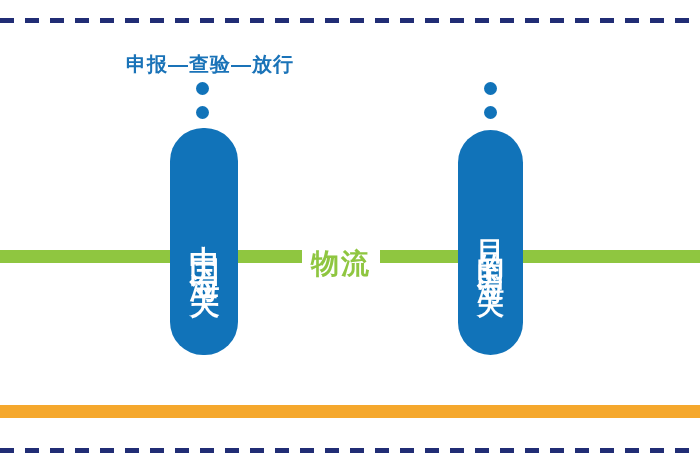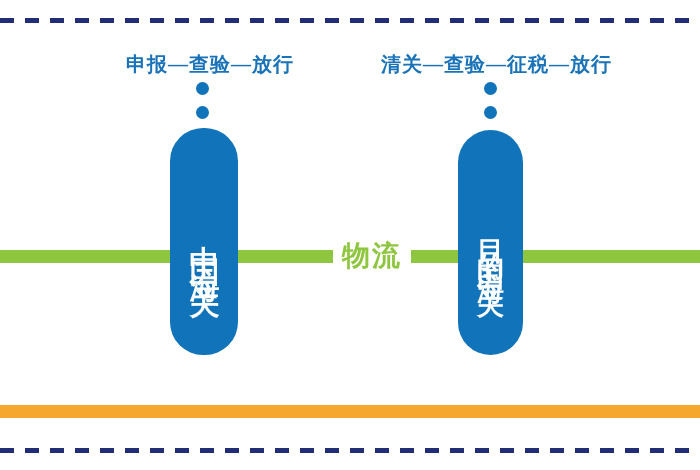--- a/index.html
+++ b/index.html
@@ -2,21 +2,21 @@
 <html><head>
 <meta charset="utf-8">
 <style>
   html, body { margin: 0; padding: 0; background: #ffffff; }
   .canvas {
     position: relative;
     width: 700px;
     height: 470px;
     background: #ffffff;
     overflow: hidden;
-    font-family: Liberation Serif, serif;
+    font-family: Liberation Sans, sans-serif;
     font-weight: bold;
   }
 
   
   .dashed-line {
     position: absolute;
     left: 0;
     width: 700px;
     height: 5px;
     background: repeating-linear-gradient(90deg, #212d75 0 14px, transparent 14px 25px);
@@ -51,29 +51,30 @@
   .dot.r2 { left: 484px; top: 106px; }
 
   
   .flow-line { position: absolute; left: 0; width: 700px; }
   .flow-line.logistics { top: 250px; height: 13px; background: #8fc640; }
   .flow-line.payment   { top: 405px; height: 13px; background: #f5a82d; }
 
   
   .line-label {
     position: absolute;
-    left: 333px;
+    left: 302px;
     width: 78px;
     background: #ffffff;
     display: flex;
     align-items: center;
     justify-content: center;
     font-size: 28px;
     letter-spacing: 2px;
     white-space: nowrap;
+    margin-top: 8px;
   }
   .line-label.logistics { top: 238px; height: 36px; color: #8fc640; }
   .line-label.payment   { top: 393px; height: 35px; color: #f5a82d; }
 
   
   .pill {
     position: absolute;
     background: #1173b9;
     border-radius: 33px;
     display: flex;
@@ -96,21 +97,20 @@
 </style>
 </head>
 <body>
 
 <div class="canvas">
 
   <div class="dashed-line top"></div>
 
   <div class="process-label left">申报—查验—放行</div>
 
-  <div class="process-label right">清关—查验—征税—放行</div>
 
   <span class="dot l1"></span>
   <span class="dot l2"></span>
   <span class="dot r1"></span>
   <span class="dot r2"></span>
 
   <div class="flow-line logistics"></div>
   <div class="line-label logistics layer2">物流</div>
 
   <div class="flow-line payment"></div>

